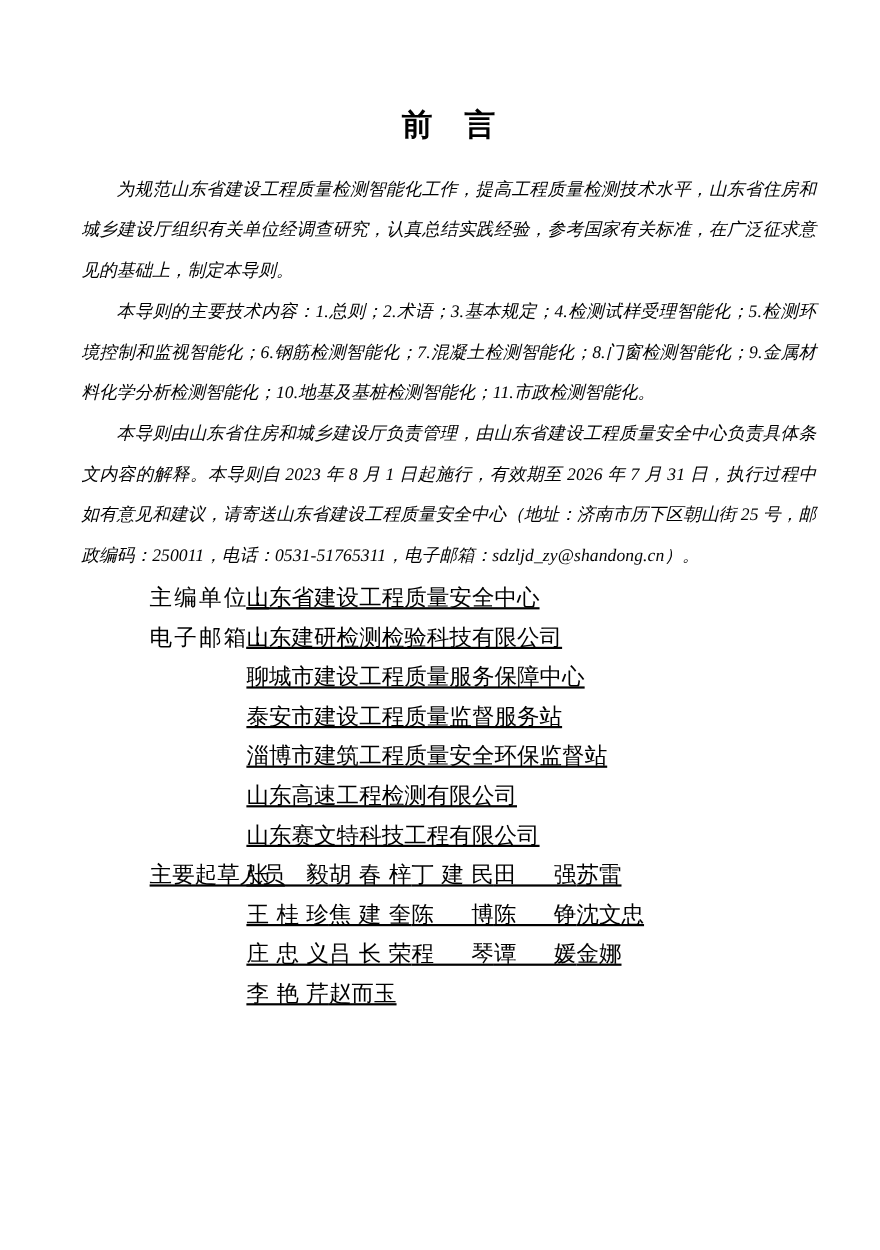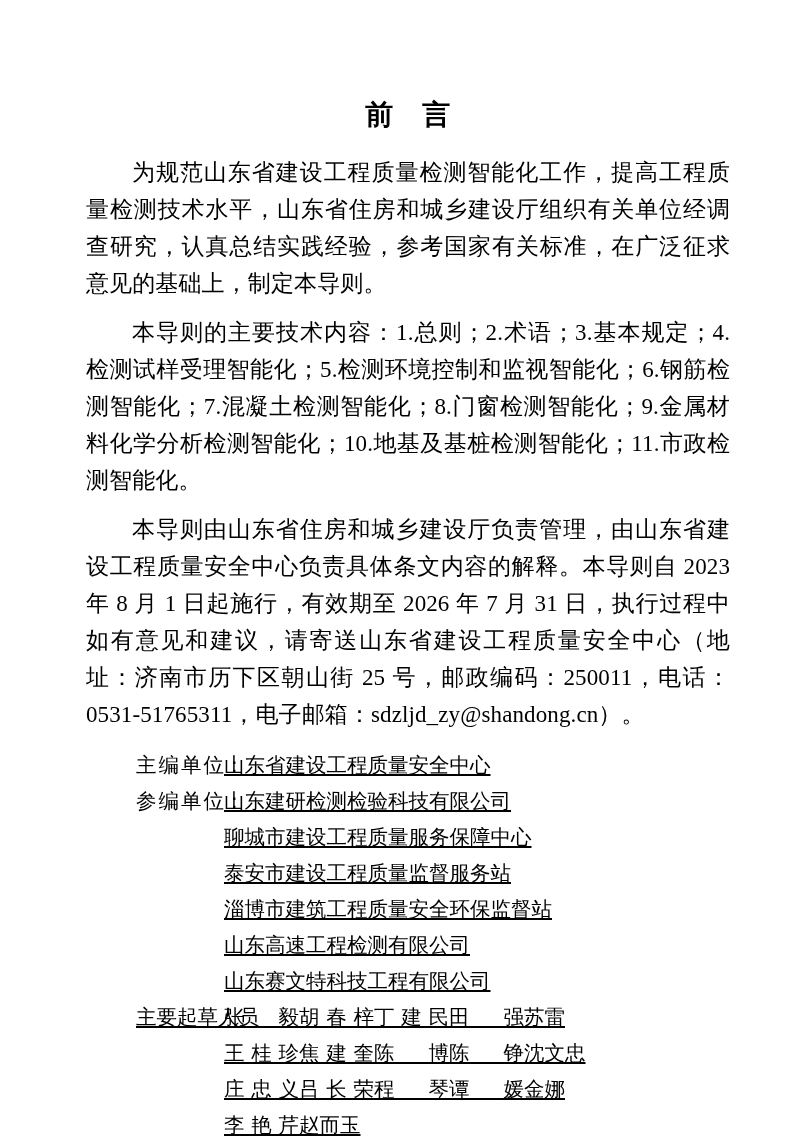--- a/index.html
+++ b/index.html
@@ -37,27 +37,28 @@
     font-weight: bold;
     font-size: 28px;
     letter-spacing: 0.02em;
     line-height: 1.2;
     margin: 0 0 22px 0;
     white-space: pre;
   }
 
   
   .para {
-    font-size: 23px;
+    font-size: 16px;
     line-height: 37px;
     text-align: justify;
     text-align-last: left;
     text-justify: inter-character;
-    margin: 12px;
+    margin: 0;
     letter-spacing: 0.005em;
+    font-style: italic;
   }
   .para.indent {
     text-indent: 2em;
   }
   .para + .para {
     margin-top: 0;
   }
 
   
   .row {
@@ -123,21 +124,21 @@
     <p class="para indent">本导则由山东省住房和城乡建设厅负责管理，由山东省建设工程质量安全中心负责具体条文内容的解释。本导则自 2023 年 8 月 1 日起施行，有效期至 2026 年 7 月 31 日，执行过程中如有意见和建议，请寄送山东省建设工程质量安全中心（地址：济南市历下区朝山街 25 号，邮政编码：250011，电话：0531-51765311，电子邮箱：sdzljd_zy@shandong.cn）。</p>
 
     <div class="block-gap-sm"></div>
 
     <div class="row">
       <div class="row-label"><span class="spaced">主编单位</span>：</div>
       <div class="row-value">山东省建设工程质量安全中心</div>
     </div>
 
     <div class="row">
-      <div class="row-label"><span class="spaced">参编单位</span>：</div>
+      <div class="row-label"><span class="spaced">电子邮箱</span>：</div>
       <div class="row-value">山东建研检测检验科技有限公司</div>
     </div>
 
     <div class="row continuation">
       <div class="row-label"><span class="spaced">参编单位</span>：</div>
       <div class="row-value">聊城市建设工程质量服务保障中心</div>
     </div>
     <div class="row continuation">
       <div class="row-label"><span class="spaced">参编单位</span>：</div>
       <div class="row-value">泰安市建设工程质量监督服务站</div>

